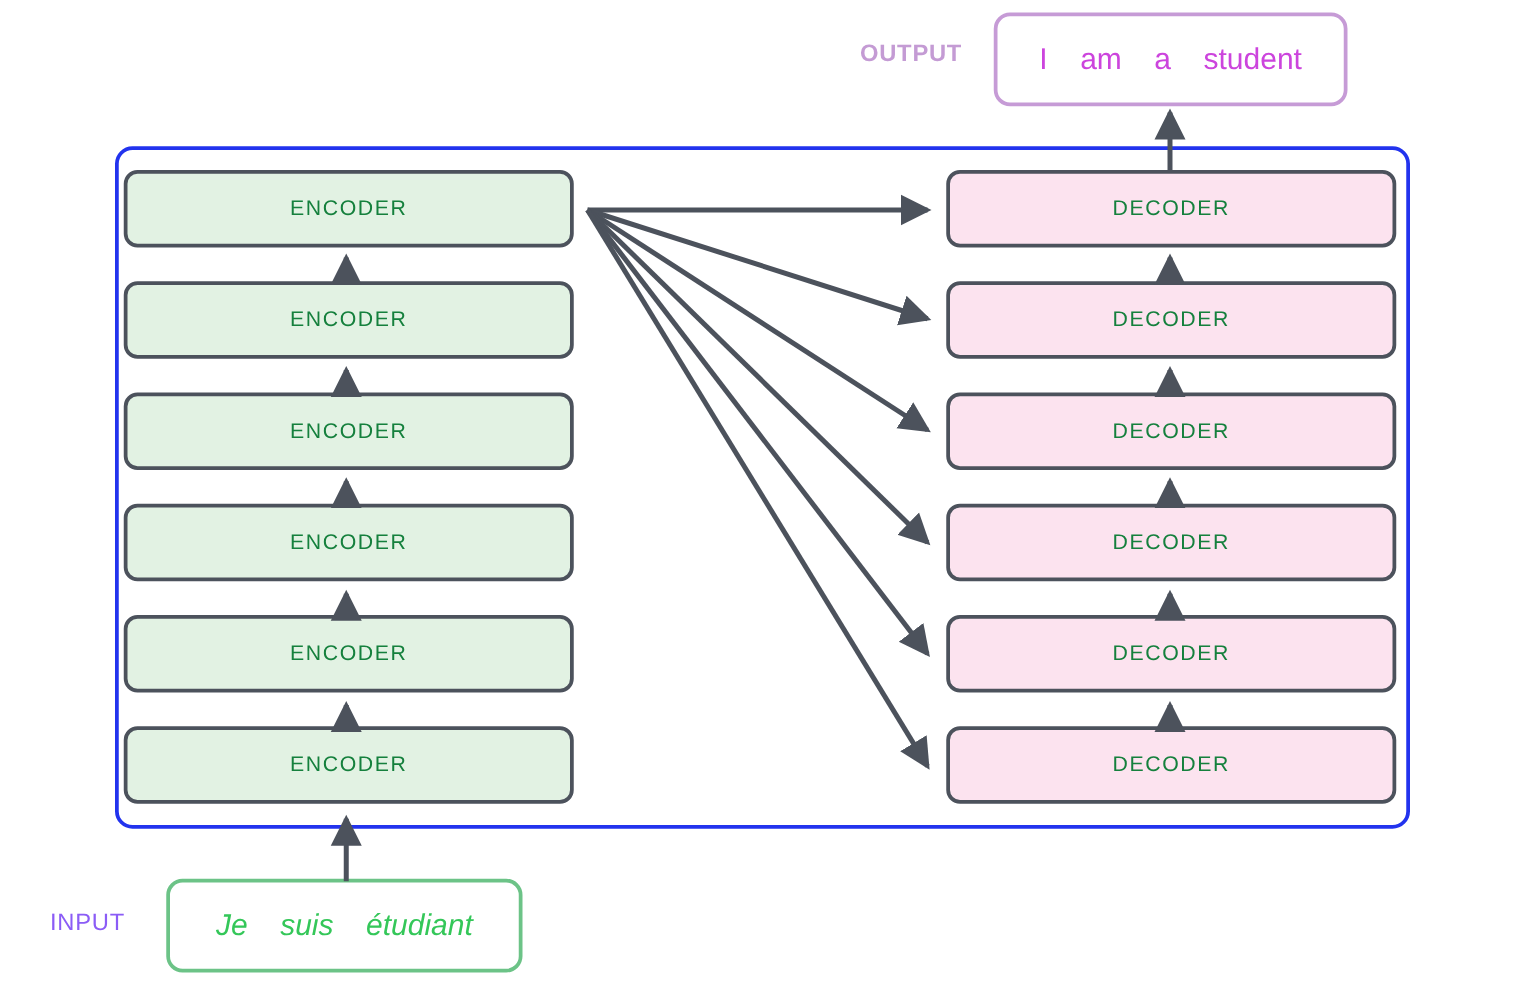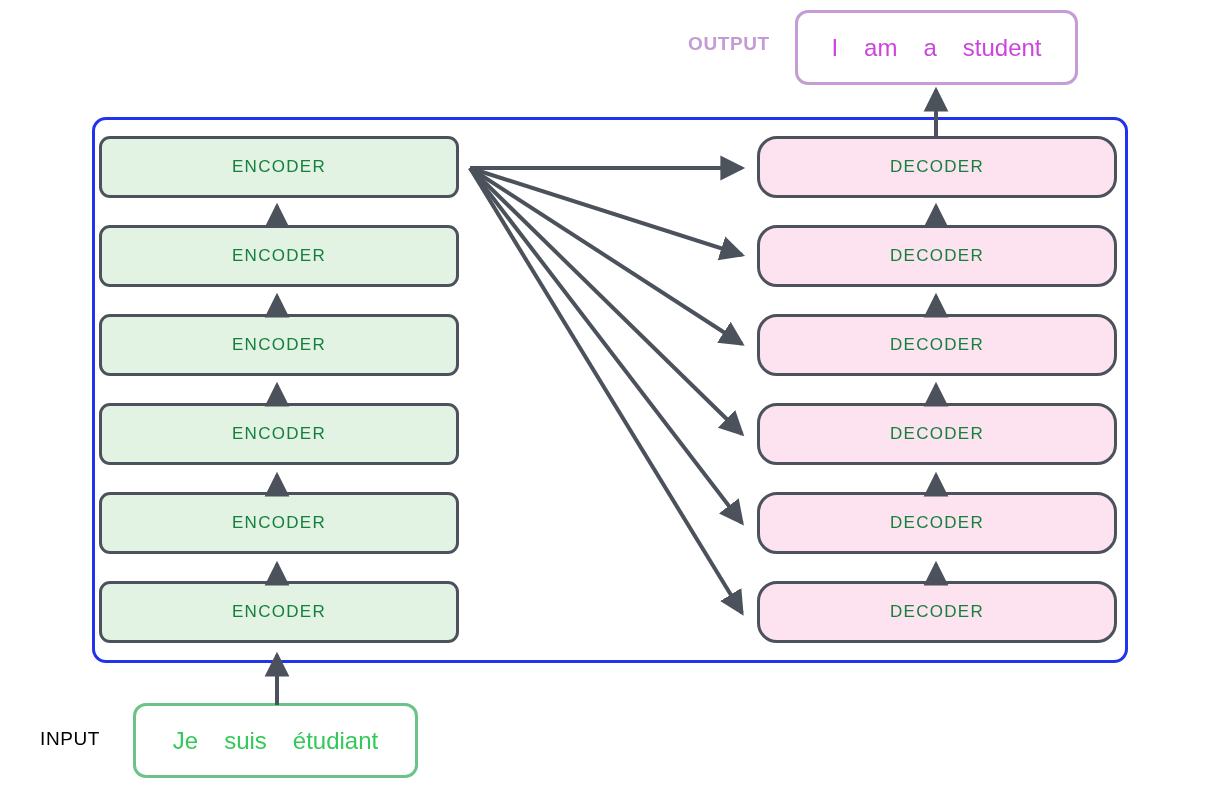--- a/index.html
+++ b/index.html
@@ -53,36 +53,37 @@
     white-space: nowrap;
   }
 
   
   #input-label {
     position: absolute;
     left: 40px;
     top: 728px;
     font-size: 19px;
     letter-spacing: 0.6px;
-    color: #000000;
+    color: #8b5cf6;
     font-weight: 400;
     white-space: nowrap;
   }
   #input-box {
     position: absolute;
     left: 133px;
     top: 703px;
     width: 285px;
     height: 75px;
     border: 3px solid #6cc387;
     border-radius: 13px;
     background: #ffffff;
     display: flex;
     align-items: center;
     justify-content: center;
+    font-style: italic;
   }
   #input-tokens {
     display: flex;
     align-items: baseline;
     gap: 26px;
     padding: 0 16px;
   }
   #input-tokens .tok {
     font-size: 24px;
     color: #34c759;
@@ -118,21 +119,21 @@
     justify-content: center;
   }
   .layer-box:last-child { margin-bottom: 0; }
   .layer-box .lbl {
     font-size: 17px;
     letter-spacing: 1.3px;
     color: #15803d;
     white-space: nowrap;
   }
   .enc { background: #e2f2e3; }
-  .dec { background: #fce3ef; border-radius: 20px; }
+  .dec { background: #fce3ef; }
 
   
   #arrows {
     position: absolute;
     left: 0; top: 0;
     width: 1218px;
     height: 793px;
     pointer-events: none;
   }
 </style>

